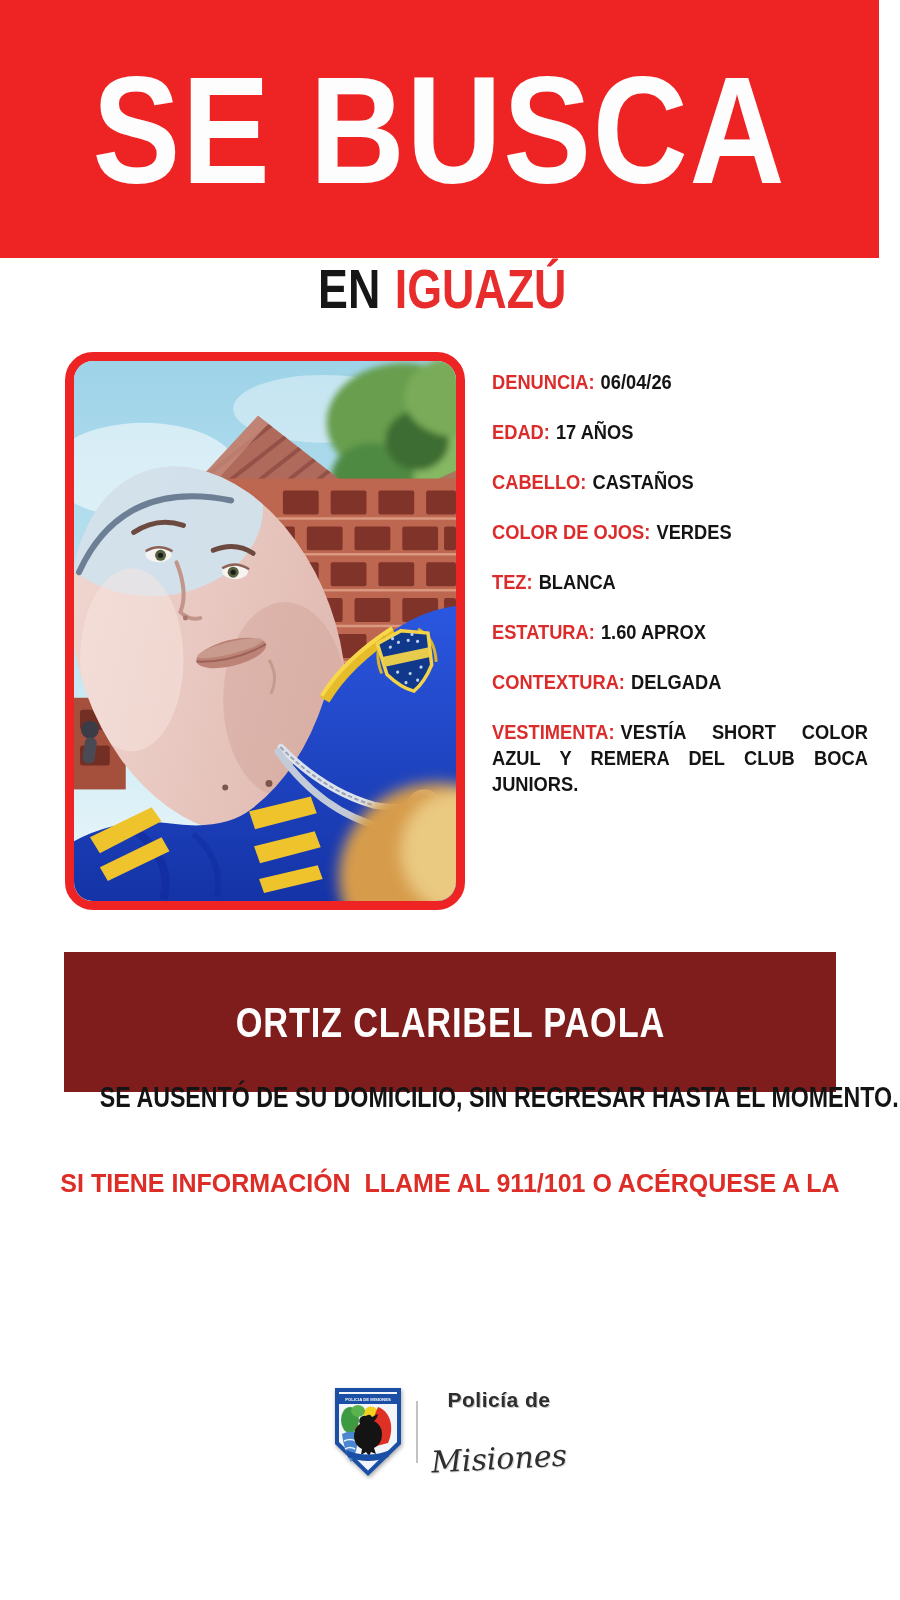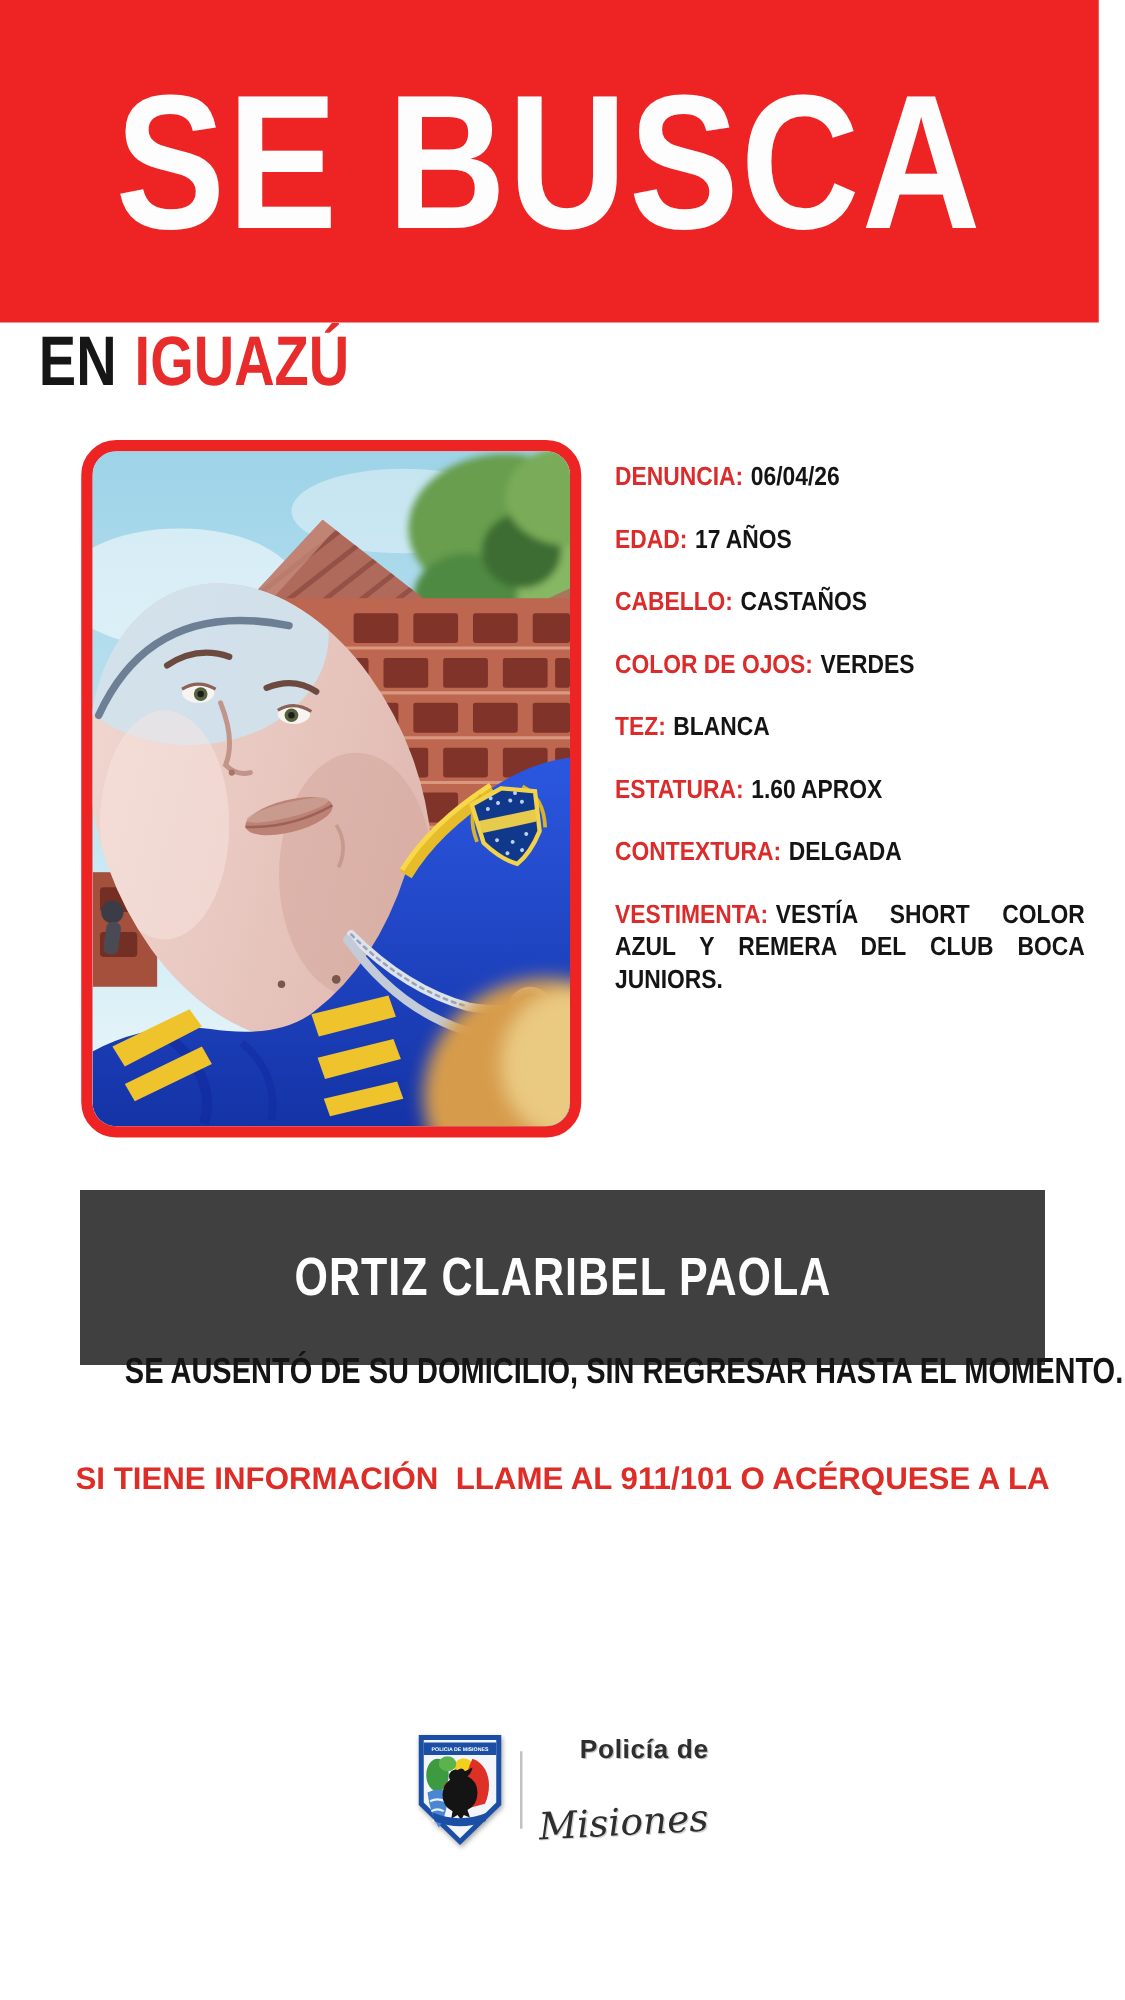--- a/index.html
+++ b/index.html
@@ -11,21 +11,21 @@
   
   .header {
     position:absolute; left:0; top:0; width:879px; height:258px;
     background:#EE2424; display:flex; align-items:center; justify-content:center;
   }
   .title {
     color:#fdfdfd; font-size:153px; font-weight:700; line-height:1;
     letter-spacing:2px; white-space:nowrap; display:inline-block;
     transform:scaleX(0.86);
   }
-  .subtitle { position:absolute; top:260px; left:0; width:884px; text-align:left; }
+  .subtitle { position:absolute; top:260px; left:0; width:884px; text-align:center; }
   .subtitle-inner {
     display:inline-block; transform:scaleX(0.8); white-space:nowrap;
     font-size:56px; font-weight:700; line-height:1.05;
   }
   .subtitle-prefix { color:#161616; margin-right:18px; }
   .subtitle-location { color:#E82C2C; }
   
   .photo-frame {
     position:absolute; left:65px; top:352px; width:382px; height:540px;
     border:9px solid #EE2424; border-radius:28px; overflow:hidden;
@@ -39,21 +39,21 @@
   }
   .detail-row {
     font-size:21px; font-weight:700; line-height:26px;
     margin-bottom:24px; color:#141414;
   }
   .detail-row.justify { text-align:justify; }
   .detail-label { color:#DB2B2B; margin-right:7px; }
   
   .name-banner {
     position:absolute; left:64px; top:952px; width:772px; height:140px;
-    background:#404040; display:flex; align-items:center; justify-content:center;
+    background:#7f1d1d; display:flex; align-items:center; justify-content:center;
   }
   .name-text {
     color:#fdfdfd; font-size:43px; font-weight:700; letter-spacing:1px;
     white-space:nowrap; display:inline-block; transform:scaleX(0.8);
   }
   
   .statement { position:absolute; top:1080px; left:0; width:900px; text-align:left; }
   .statement-inner {
     display:inline-block; transform:scaleX(0.8); white-space:nowrap;
     font-size:29px; font-weight:700; color:#141414; line-height:34px;
@@ -63,21 +63,21 @@
     color:#DE2C27; font-size:25px; font-weight:700; line-height:30px;
   }
   .info div { white-space:pre; }
   
   .footer {
     position:absolute; top:1386px; left:0; width:900px;
     display:flex; align-items:center; justify-content:center; gap:13px;
   }
   .shield { width:70px; height:92px; filter:drop-shadow(1.5px 2.5px 2px rgba(0,0,0,0.35)); }
   .divider { width:2px; height:62px; background:#c2c2c2; }
-  .org { display:flex; flex-direction:column; align-items:flex-end;gap:32px; }
+  .org { display:flex; flex-direction:column; align-items:center;gap:32px; }
   .org-line1 {
     font-size:21px; font-weight:700; color:#2e2e2e; letter-spacing:0.5px;
     text-shadow:1px 1px 0 rgba(110,110,110,0.45);
   }
   .org-line2 {
     font-family:"DejaVu Serif", serif; font-style:italic; font-size:30px;
     color:#2e2e2e; margin-top:-3px; transform:rotate(-3deg);
     text-shadow:1px 1px 0 rgba(110,110,110,0.3);
   }
 </style>

